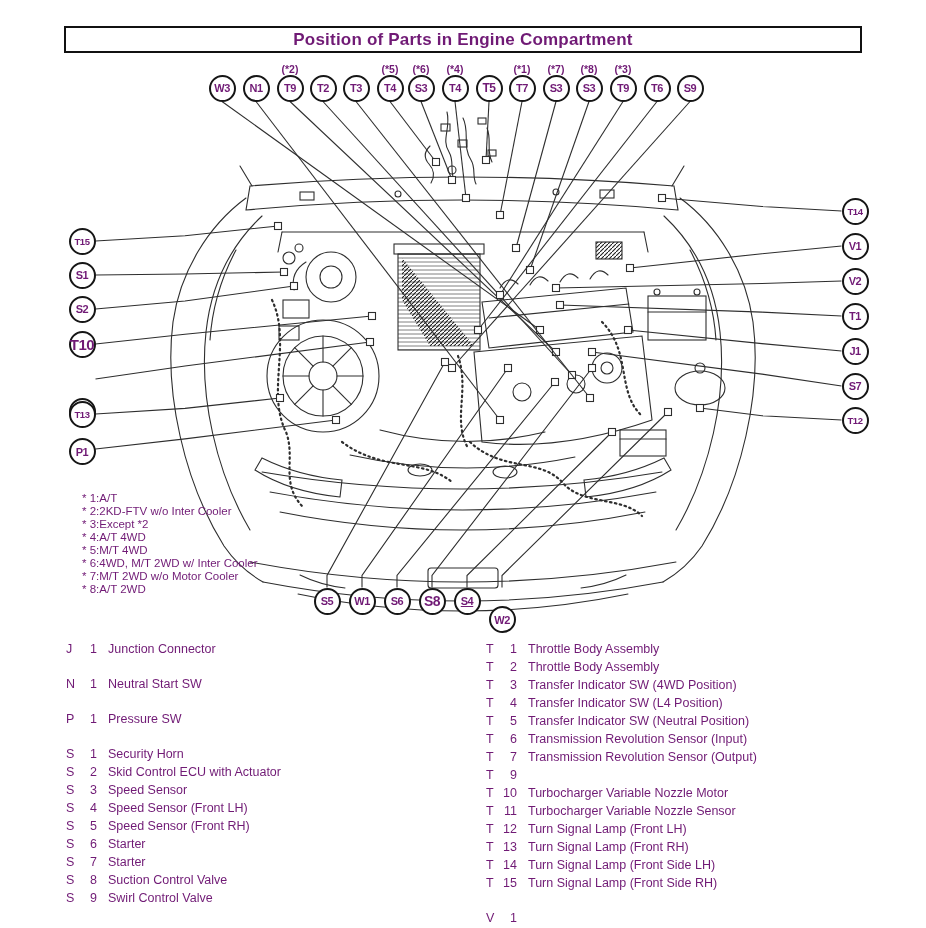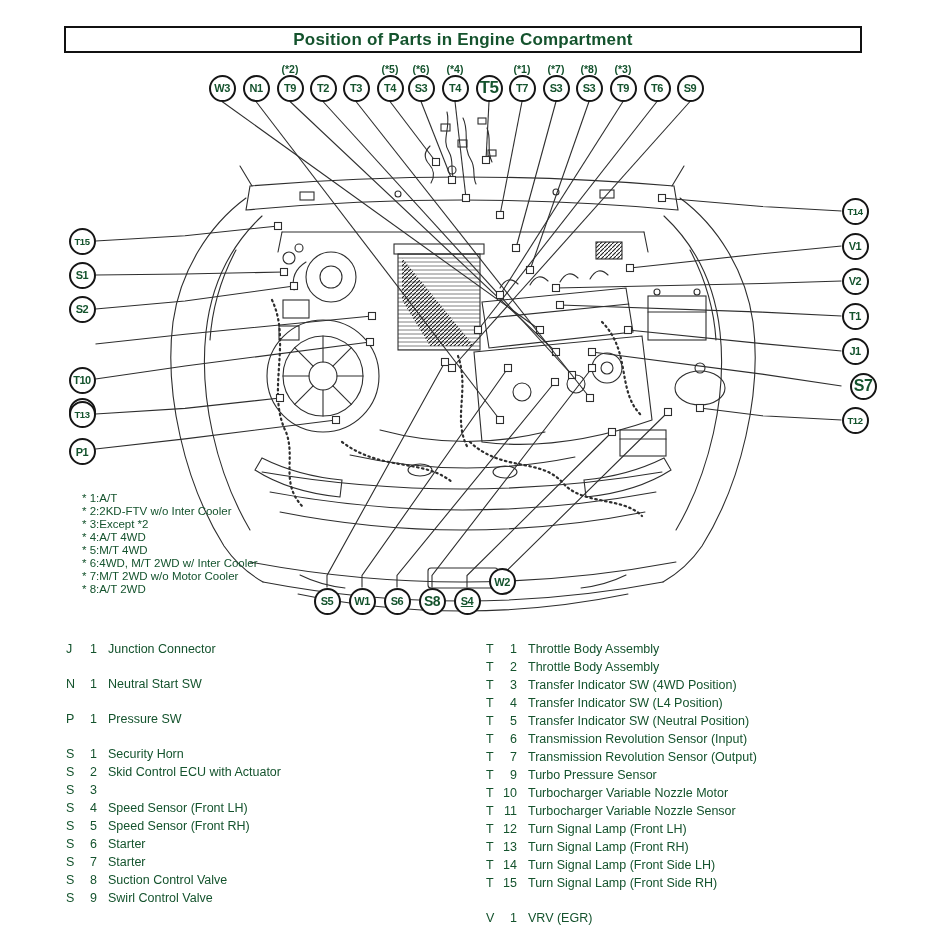--- a/index.html
+++ b/index.html
@@ -1,18 +1,18 @@
 <!DOCTYPE html>
 <html><head>
 <meta charset="utf-8">
 <style>
   html,body{margin:0;padding:0;background:#fff;}
   .page{
     position:relative;width:926px;height:928px;background:#ffffff;overflow:hidden;
-    font-family:"Liberation Sans",sans-serif;color:#14532d;
+    font-family:"Liberation Sans",sans-serif;color:#701a75;
   }
   .title-box{
     position:absolute;left:64px;top:26px;width:794px;height:23px;
     border:2px solid #111;display:flex;align-items:center;justify-content:center;
     font-weight:bold;font-size:17px;letter-spacing:0.2px;background:#fff;z-index:4;
   }
   svg.diagram{position:absolute;left:0;top:0;z-index:1;}
   .callout{
     position:absolute;width:27px;height:27px;box-sizing:border-box;
     border:2px solid #161616;border-radius:50%;background:#fff;
@@ -239,51 +239,51 @@
       <div class="callout" style="left: 276.5px; top: 74.5px; font-size: 11px;">T9</div>
       <div class="note" style="left: 290px; top: 63px;">(*2)</div>
       <div class="callout" style="left: 309.5px; top: 74.5px; font-size: 11px;">T2</div>
       <div class="callout" style="left: 342.5px; top: 74.5px; font-size: 11px;">T3</div>
       <div class="callout" style="left: 376.5px; top: 74.5px; font-size: 11px;">T4</div>
       <div class="note" style="left: 390px; top: 63px;">(*5)</div>
       <div class="callout" style="left: 407.5px; top: 74.5px; font-size: 11px;">S3</div>
       <div class="note" style="left: 421px; top: 63px;">(*6)</div>
       <div class="callout" style="left: 441.5px; top: 74.5px; font-size: 11px;">T4</div>
       <div class="note" style="left: 455px; top: 63px;">(*4)</div>
-      <div class="callout" style="left: 475.5px; top: 74.5px; font-size: 17px;">T5</div>
+      <div class="callout" style="left: 475.5px; top: 74.5px; font-size: 12px;">T5</div>
       <div class="callout" style="left: 508.5px; top: 74.5px; font-size: 11px;">T7</div>
       <div class="note" style="left: 522px; top: 63px;">(*1)</div>
       <div class="callout" style="left: 542.5px; top: 74.5px; font-size: 11px;">S3</div>
       <div class="note" style="left: 556px; top: 63px;">(*7)</div>
       <div class="callout" style="left: 575.5px; top: 74.5px; font-size: 11px;">S3</div>
       <div class="note" style="left: 589px; top: 63px;">(*8)</div>
       <div class="callout" style="left: 609.5px; top: 74.5px; font-size: 11px;">T9</div>
       <div class="note" style="left: 623px; top: 63px;">(*3)</div>
       <div class="callout" style="left: 643.5px; top: 74.5px; font-size: 11px;">T6</div>
       <div class="callout" style="left: 676.5px; top: 74.5px; font-size: 11px; text-align: center;">S9</div>
       <div class="callout" style="left: 68.5px; top: 227.5px; font-size: 9.5px;">T15</div>
       <div class="callout" style="left: 68.5px; top: 261.5px; font-size: 11px;">S1</div>
       <div class="callout" style="left: 68.5px; top: 295.5px; font-size: 11px;">S2</div>
-      <div class="callout" style="left: 68.5px; top: 330.5px; font-size: 11px; margin-top: 36px;">T10</div>
+      <div class="callout" style="left: 68.5px; top: 330.5px; font-size: 15px;">T10</div>
       <div class="callout" style="left: 68.5px; top: 365.5px; font-size: 9.5px; margin-top: 32px;">T11</div>
       <div class="callout" style="left: 68.5px; top: 400.5px; font-size: 9.5px;">T13</div>
       <div class="callout" style="left: 68.5px; top: 438px; font-size: 11px;">P1</div>
       <div class="callout" style="left: 841.5px; top: 197.5px; font-size: 9.5px;">T14</div>
       <div class="callout" style="left: 841.5px; top: 232.5px; font-size: 11px;">V1</div>
       <div class="callout" style="left: 841.5px; top: 267.5px; font-size: 11px;">V2</div>
       <div class="callout" style="left: 841.5px; top: 302.5px; font-size: 11px;">T1</div>
       <div class="callout" style="left: 841.5px; top: 337.5px; font-size: 11px;">J1</div>
-      <div class="callout" style="left: 841.5px; top: 372.5px; font-size: 16px; margin-left: 8px;">S7</div>
+      <div class="callout" style="left: 841.5px; top: 372.5px; font-size: 11px;">S7</div>
       <div class="callout" style="left: 841.5px; top: 406.5px; font-size: 9.5px; text-align: center;">T12</div>
       <div class="callout" style="left: 313.5px; top: 587.5px; font-size: 11px;">S5</div>
       <div class="callout" style="left: 348.5px; top: 587.5px; font-size: 11px;">W1</div>
       <div class="callout" style="left: 383.5px; top: 587.5px; font-size: 11px;">S6</div>
       <div class="callout" style="left: 418.5px; top: 587.5px; font-size: 14px;">S8</div>
       <div class="callout" style="left: 453.5px; top: 587.5px; font-size: 11px; text-decoration: underline;">S4</div>
-      <div class="callout" style="left: 488.5px; top: 568px; font-size: 11px;">W2</div>
+      <div class="callout" style="left: 488.5px; top: 606px; font-size: 11px;">W2</div>
     </div>
 
   <div class="footnotes"><div>* 1:A/T</div><div>* 2:2KD-FTV w/o Inter Cooler</div><div>* 3:Except *2</div><div>* 4:A/T 4WD</div><div>* 5:M/T 4WD</div><div>* 6:4WD, M/T 2WD w/ Inter Cooler</div><div>* 7:M/T 2WD w/o Motor Cooler</div><div>* 8:A/T 2WD</div></div>
 
   <div class="legend-col left" id="legend-left">
       <div class="legend-row">
         <span class="lg-code">J</span>
         <span class="lg-num">1</span>
         <span class="lg-name">Junction Connector</span>
       </div>
@@ -303,20 +303,21 @@
         <span class="lg-name">Security Horn</span>
       </div>
       <div class="legend-row">
         <span class="lg-code">S</span>
         <span class="lg-num">2</span>
         <span class="lg-name">Skid Control ECU with Actuator</span>
       </div>
       <div class="legend-row">
         <span class="lg-code">S</span>
         <span class="lg-num">3</span>
+        <span class="lg-name">Speed Sensor</span>
       </div>
       <div class="legend-row">
         <span class="lg-code">S</span>
         <span class="lg-num">4</span>
         <span class="lg-name">Speed Sensor (Front LH)</span>
       </div>
       <div class="legend-row">
         <span class="lg-code">S</span>
         <span class="lg-num">5</span>
         <span class="lg-name">Speed Sensor (Front RH)</span>
@@ -374,21 +375,20 @@
         <span class="lg-name">Transmission Revolution Sensor (Input)</span>
       </div>
       <div class="legend-row">
         <span class="lg-code">T</span>
         <span class="lg-num">7</span>
         <span class="lg-name">Transmission Revolution Sensor (Output)</span>
       </div>
       <div class="legend-row">
         <span class="lg-code">T</span>
         <span class="lg-num">9</span>
-        <span class="lg-name">Turbo Pressure Sensor</span>
       </div>
       <div class="legend-row">
         <span class="lg-code">T</span>
         <span class="lg-num">10</span>
         <span class="lg-name">Turbocharger Variable Nozzle Motor</span>
       </div>
       <div class="legend-row">
         <span class="lg-code">T</span>
         <span class="lg-num">11</span>
         <span class="lg-name">Turbocharger Variable Nozzle Sensor</span>
@@ -409,17 +409,16 @@
         <span class="lg-name">Turn Signal Lamp (Front Side LH)</span>
       </div>
       <div class="legend-row">
         <span class="lg-code">T</span>
         <span class="lg-num">15</span>
         <span class="lg-name">Turn Signal Lamp (Front Side RH)</span>
       </div>
       <div class="legend-row gap">
         <span class="lg-code">V</span>
         <span class="lg-num">1</span>
-        <span class="lg-name">VRV (EGR)</span>
       </div>
     </div>
 
 </div>
 
 </body></html>

